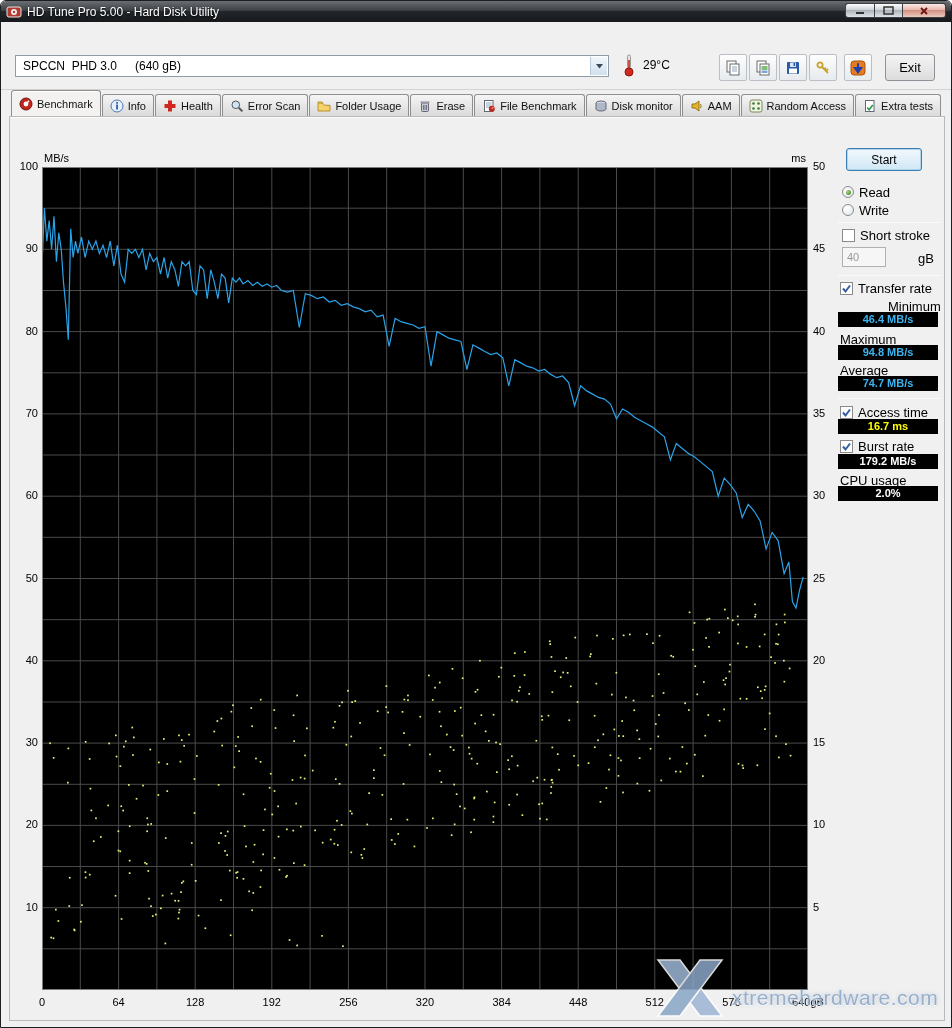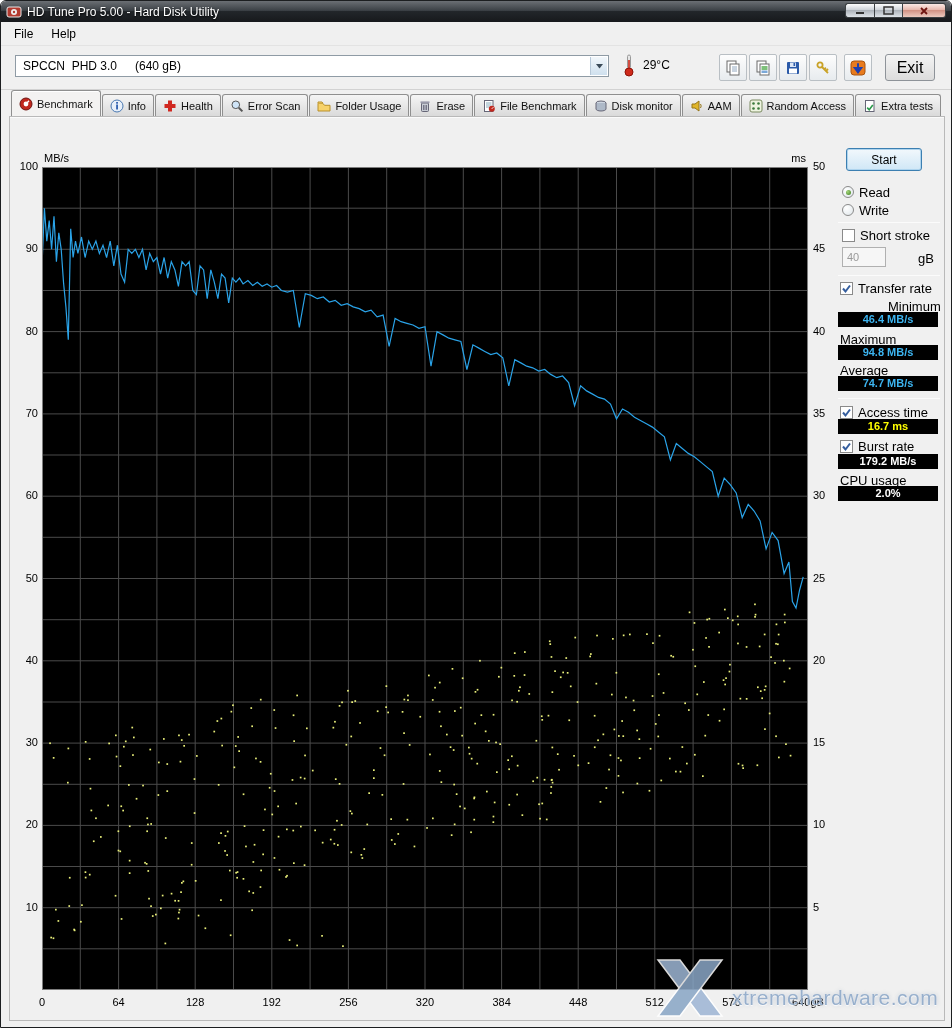--- a/index.html
+++ b/index.html
@@ -30,21 +30,21 @@
   #drive-combo .dname{margin-left:7px;width:112px;white-space:pre;}
   #drive-combo .dsize{white-space:pre;}
   #drive-combo .arrowbox{position:absolute;right:1px;top:1px;bottom:1px;width:17px;
     background:linear-gradient(180deg,#f2f7fb,#cfe0ee);border-left:1px solid #b7c8d8;
     display:flex;align-items:center;justify-content:center;}
   #temp-wrap{position:absolute;left:622px;top:7px;display:flex;align-items:center;}
   #temp-text{font-size:12px;margin-left:8px;color:#000;}
   .tool-btn{position:absolute;top:8px;width:28px;height:27px;
     background:linear-gradient(180deg,#fdfdfd,#e7ebee);border:1px solid #b9bfc4;border-radius:2px;
     display:flex;align-items:center;justify-content:center;}
-  #exit-btn{position:absolute;left:884px;top:8px;width:50px;height:27px;font-size:16px;
+  #exit-btn{position:absolute;left:884px;top:8px;width:50px;height:27px;font-size:13px;
     background:linear-gradient(180deg,#f4f4f4,#dcdcdc);border:1px solid #8e9399;border-radius:3px;
     display:flex;align-items:center;justify-content:center;}
   
   #tabbar{position:absolute;left:10px;top:89px;width:936px;height:26px;display:flex;align-items:flex-end;}
   .tab{display:inline-flex;align-items:center;gap:4px;height:22px;padding:0 7px;margin-right:1px;
     background:linear-gradient(180deg,#f5f5f5,#dadada);border:1px solid #8f8f8f;border-bottom:none;
     border-radius:3px 3px 0 0;font-size:11px;color:#111;position:relative;}
   .tab.active{height:26px;background:#f3f2f1;z-index:3;box-shadow:inset 0 1px 0 #fff;}
   .tab .tab-ic{display:inline-flex;width:14px;height:14px;}
   
@@ -106,24 +106,20 @@
           </svg>
       </div>
       <div class="winbtn close">
         <svg width="10" height="10">
             <path d="M2 2l6 6M8 2l-6 6" stroke="#6e1410" stroke-width="1.8"></path>
           </svg>
       </div>
     </div>
   </div>
 
-  <div id="menubar">
-    <span class="menu-item">File</span>
-    <span class="menu-item">Help</span>
-  </div>
 
   <div id="toolbar">
     <div id="drive-combo">
       <span class="dname">SPCCN  PHD 3.0</span>
       <span class="dsize">(640 gB)</span>
       <span class="arrowbox">
         <svg width="7" height="5">
             <path d="M0 0h7L3.5 4.5z" fill="#3a4a58"></path>
           </svg>
       </span>

